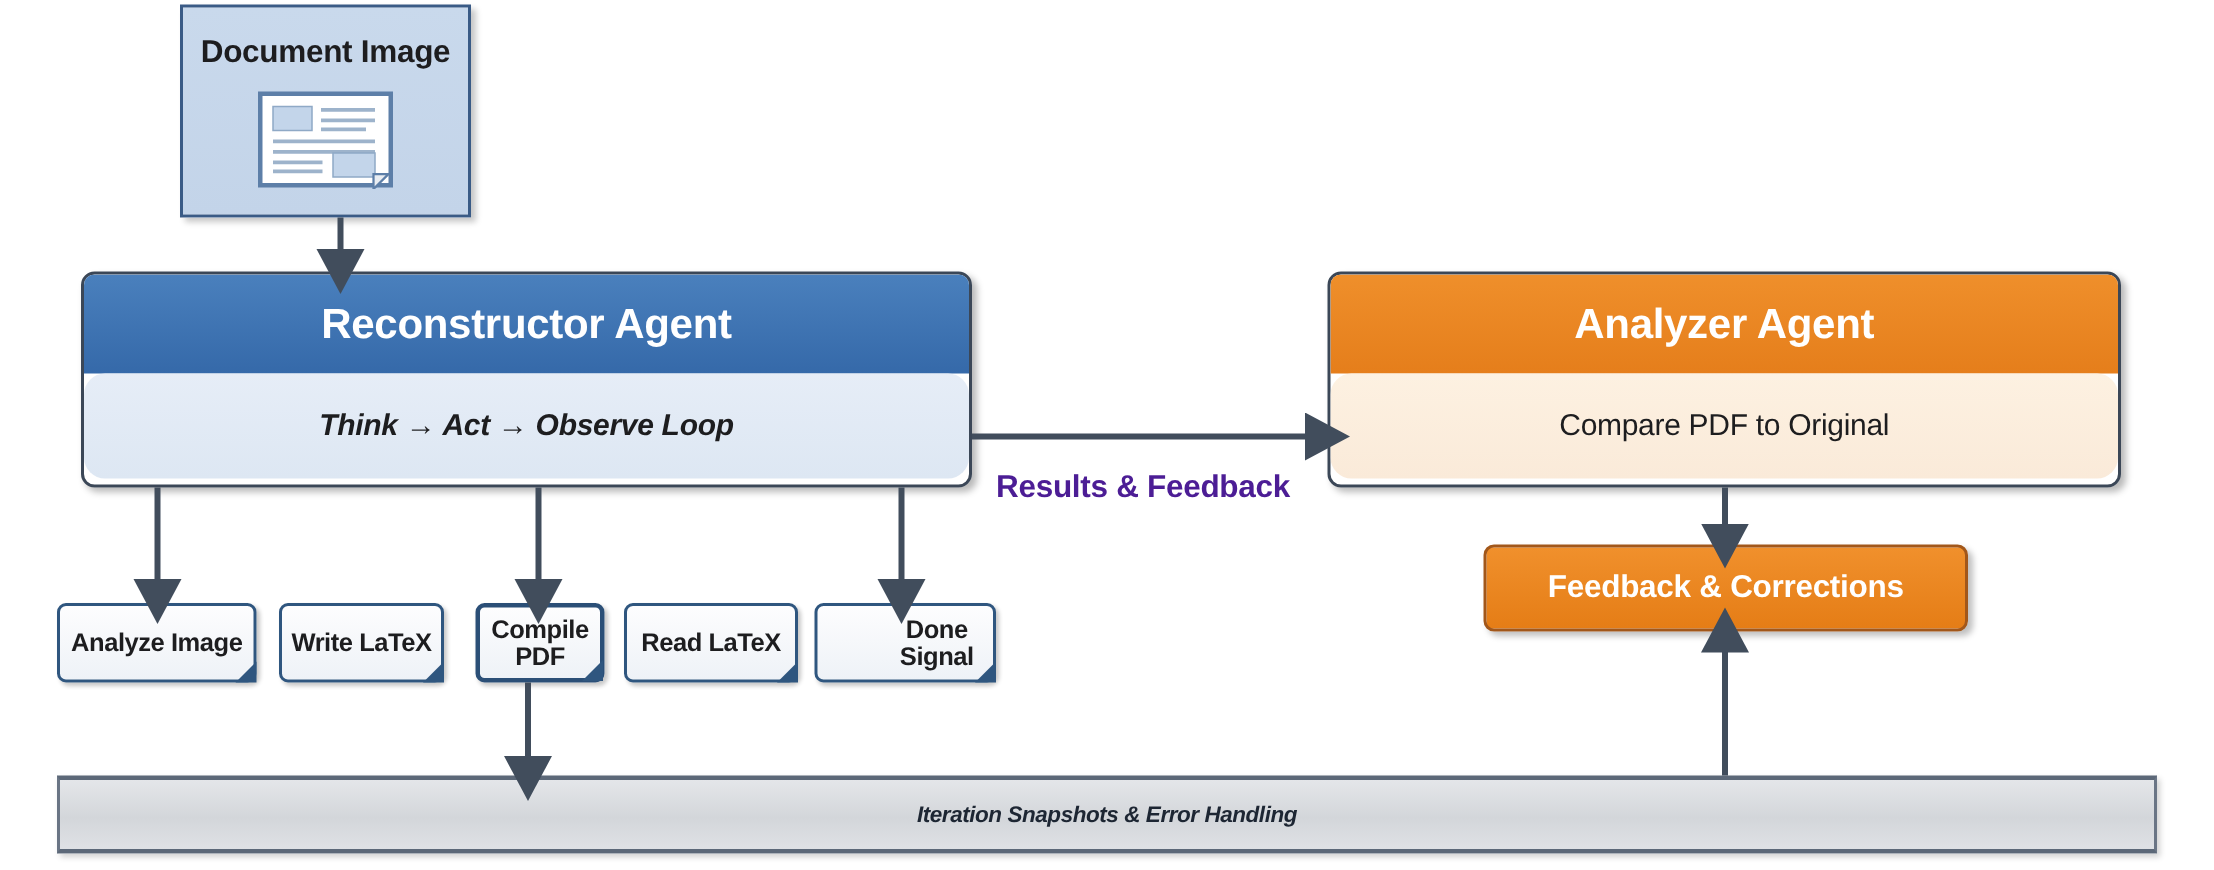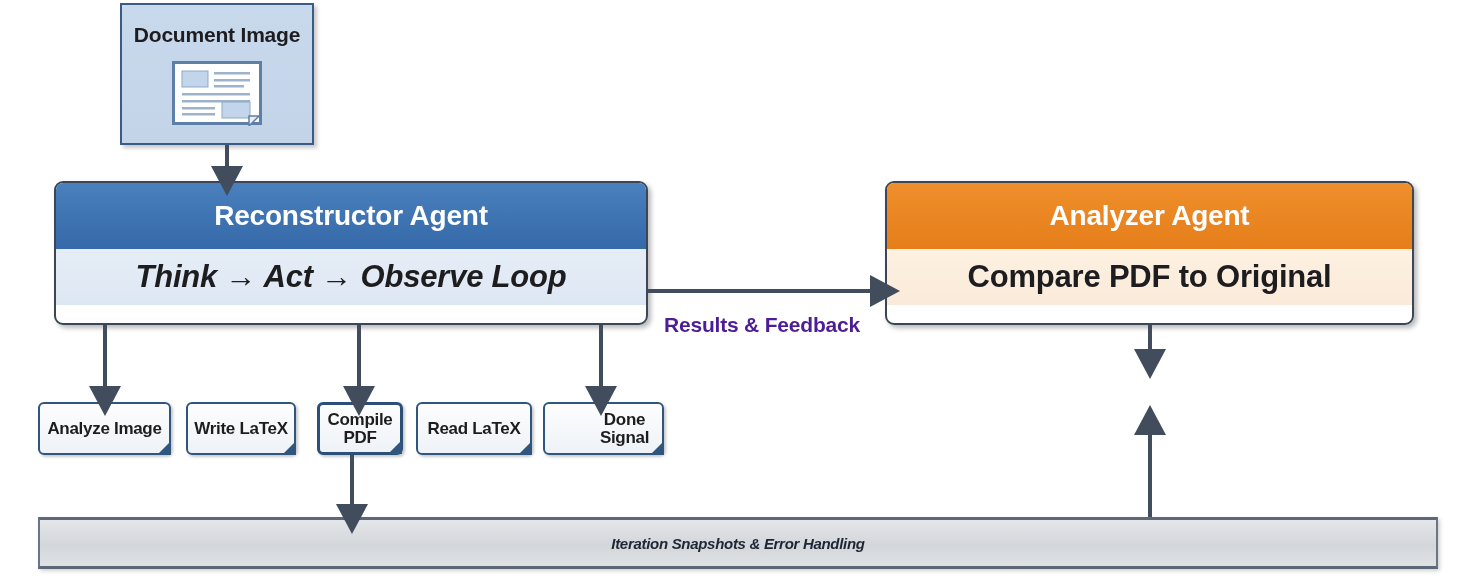--- a/index.html
+++ b/index.html
@@ -58,46 +58,47 @@
     height: 66px;
     display: flex;
     align-items: center;
     justify-content: center;
     font-size: 28px;
     font-weight: bold;
     color: #ffffff;
     letter-spacing: -0.2px;
   }
   .agent-body {
-    height: 56px;
-    display: flex;
-    align-items: center;
-    justify-content: center;
-    font-size: 31px;
+    height: 70px;
+    display: flex;
+    align-items: center;
+    justify-content: center;
+    font-size: 20px;
     color: #1d1d1f;
     letter-spacing: -0.2px;
+    border-radius: 14px;
   }
 
   #reconstructor { left: 54px; top: 181px; width: 594px; height: 144px; }
   #reconstructor .agent-head {
     background: linear-gradient(180deg,#4a80bd 0%, #3569a9 100%);
   }
   #reconstructor .agent-body {
     background: linear-gradient(180deg,#e6edf7 0%, #dde7f3 100%);
     font-style: italic;
     font-weight: bold;
   }
 
   #analyzer { left: 885px; top: 181px; width: 529px; height: 144px; }
   #analyzer .agent-head {
     background: linear-gradient(180deg,#ef8f2b 0%, #e57e1b 100%);
   }
   #analyzer .agent-body {
     background: linear-gradient(180deg,#fdf1e1 0%, #faead9 100%);
-    font-weight: bold;
+    font-weight: normal;
   }
 
   
   #feedback {
     position: absolute;
     left: 989px; top: 363px;
     width: 323px; height: 58px;
     box-sizing: border-box;
     border: 2px solid #a2571a;
     border-radius: 7px;
@@ -206,20 +207,23 @@
   <div class="agent" id="reconstructor">
     <div class="agent-head">Reconstructor Agent</div>
     <div class="agent-body">Think → Act → Observe Loop</div>
   </div>
 
   <div class="agent" id="analyzer">
     <div class="agent-head">Analyzer Agent</div>
     <div class="agent-body">Compare PDF to Original</div>
   </div>
 
+  <div id="feedback">
+    <span>Feedback &amp; Corrections</span>
+  </div>
 
   <div class="tool" id="tool-0" style="left:38px;  top:402px; width:133px;">
     <span>Analyze Image</span>
       <span class="fold"></span>
   </div>
   <div class="tool" id="tool-1" style="left:186px; top:402px; width:110px;">
     <span>Write LaTeX</span>
       <span class="fold"></span>
   </div>
   <div class="tool accent" id="tool-2" style="left:317px; top:402px; width:86px;">

